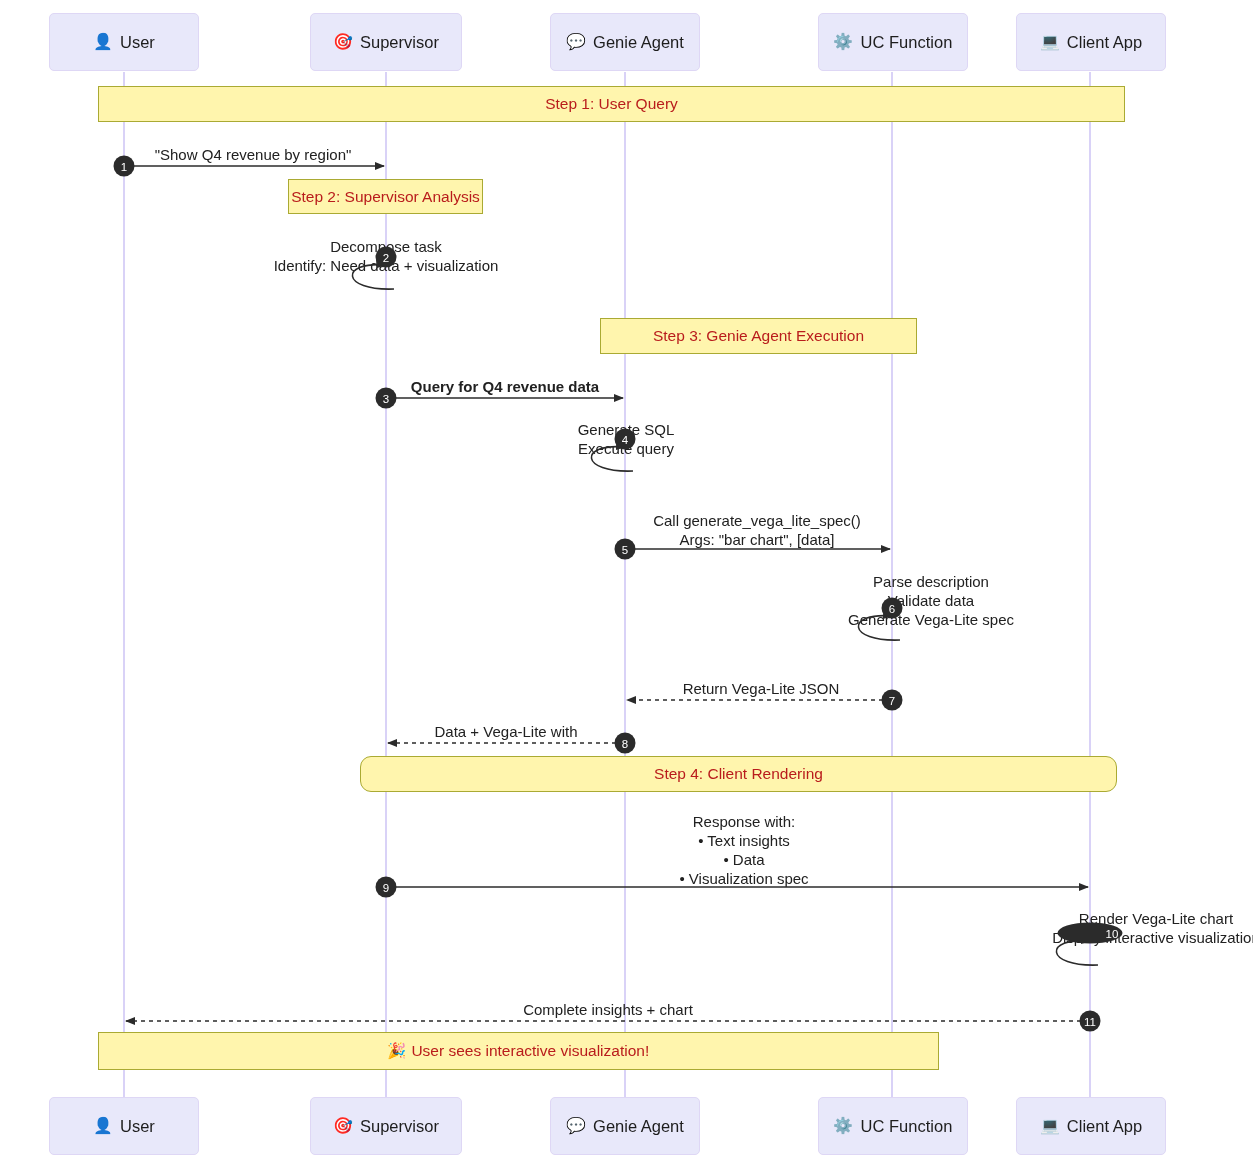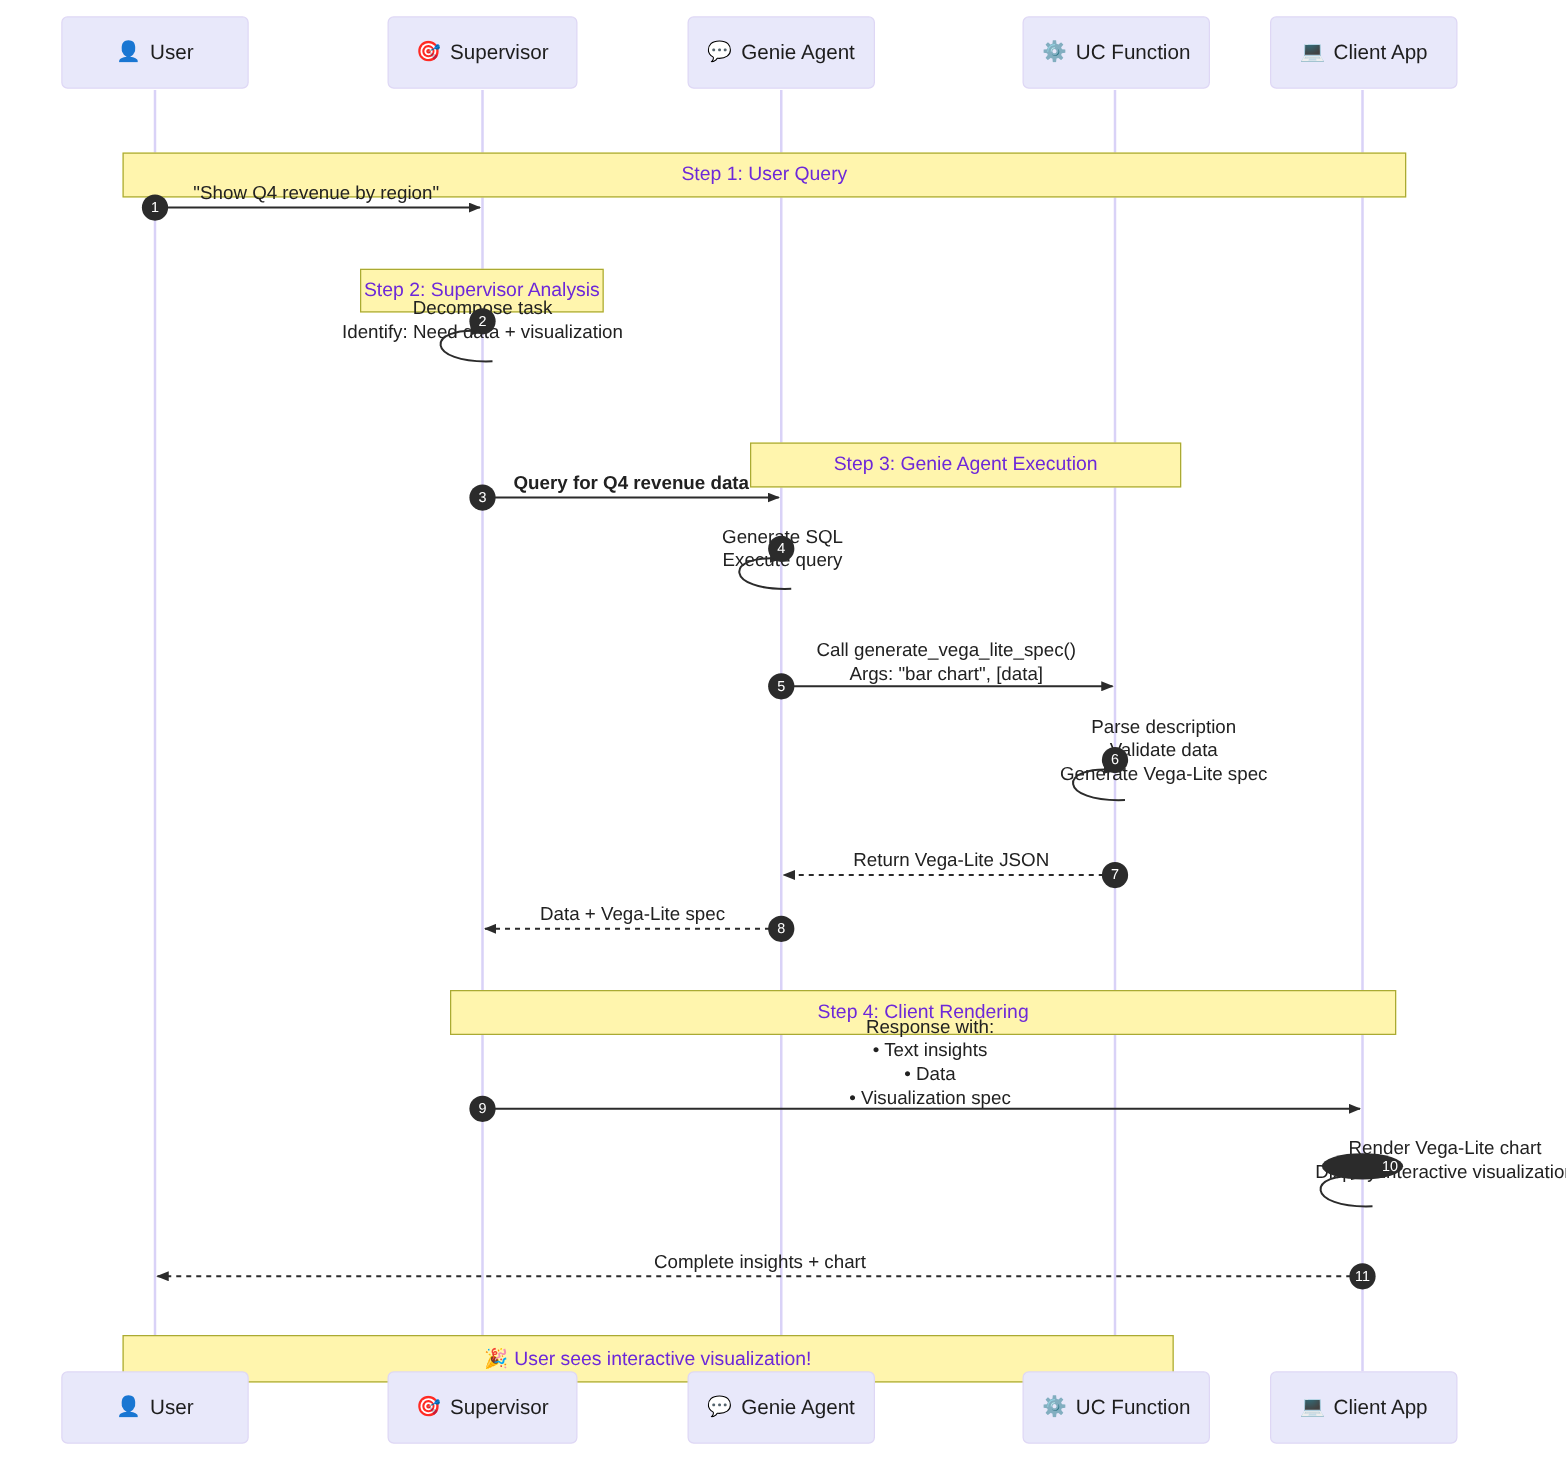--- a/index.html
+++ b/index.html
@@ -43,23 +43,22 @@
   
   .note-bar {
     position: absolute;
     box-sizing: border-box;
     background: #fff5ad;
     border: 1.5px solid #aaaa33;
     display: flex;
     align-items: center;
     justify-content: center;
     font-size: 15.5px;
-    color: #6d28d9;
+    color: #b91c1c;
     white-space: nowrap;
-    margin-top: 36px;
   }
   
   .msg-label {
     position: absolute;
     font-size: 15px;
     color: #212121;
     text-align: center;
     line-height: 19px;
     white-space: nowrap;
     transform: translateX(-50%);
@@ -122,22 +121,22 @@
       </div>
       <div class="actor-box" style="left: 1016px; width: 150px; top: 13px;">
         <span class="actor-icon">💻</span>
         <span>Client App</span>
       </div>
     </div>
 
   <div id="notes">
       <div class="note-bar" style="left: 98px; top: 86px; width: 1027px; height: 36px;">Step 1: User Query</div>
       <div class="note-bar" style="left: 288px; top: 179px; width: 195px; height: 35px;">Step 2: Supervisor Analysis</div>
-      <div class="note-bar" style="left: 600px; top: 318px; width: 345px; height: 36px;">Step 3: Genie Agent Execution</div>
-      <div class="note-bar" style="left: 360px; top: 756px; width: 757px; height: 36px;">Step 4: Client Rendering</div>
+      <div class="note-bar" style="left: 600px; top: 318px; width: 317px; height: 36px;">Step 3: Genie Agent Execution</div>
+      <div class="note-bar" style="left: 360px; top: 756px; width: 757px; height: 36px; border-radius: 11px;">Step 4: Client Rendering</div>
       <div class="note-bar" style="left: 98px; top: 1032px; width: 841px; height: 38px;">🎉 User sees interactive visualization!</div>
     </div>
 
   <svg class="arrows" id="arrow-layer" viewBox="0 0 1253 1176">
     <defs>
       <marker id="arrowFilled" markerWidth="10" markerHeight="8" refX="9" refY="4" orient="auto" markerUnits="userSpaceOnUse">
         <path d="M0,0 L10,4 L0,8 z" fill="#2b2b2b"></path>
       </marker>
       <marker id="arrowFilledRev" markerWidth="10" markerHeight="8" refX="1" refY="4" orient="auto" markerUnits="userSpaceOnUse">
         <path d="M10,0 L0,4 L10,8 z" fill="#2b2b2b"></path>
@@ -182,21 +181,21 @@
       </div>
       <div class="msg-label" style="left: 931px; top: 572px;">
         <div>Parse description</div>
         <div>Validate data</div>
         <div>Generate Vega-Lite spec</div>
       </div>
       <div class="msg-label" style="left: 761px; top: 679px;">
         <div>Return Vega-Lite JSON</div>
       </div>
       <div class="msg-label" style="left: 506px; top: 722px;">
-        <div>Data + Vega-Lite spec</div>
+        <div>Data + Vega-Lite with</div>
       </div>
       <div class="msg-label" style="left: 744px; top: 812px;">
         <div>Response with:</div>
         <div>• Text insights</div>
         <div>• Data</div>
         <div>• Visualization spec</div>
       </div>
       <div class="msg-label" style="left: 1136px; top: 909px; margin-left: 20px;">
         <div>Render Vega-Lite chart</div>
         <div>Display interactive visualization</div>

